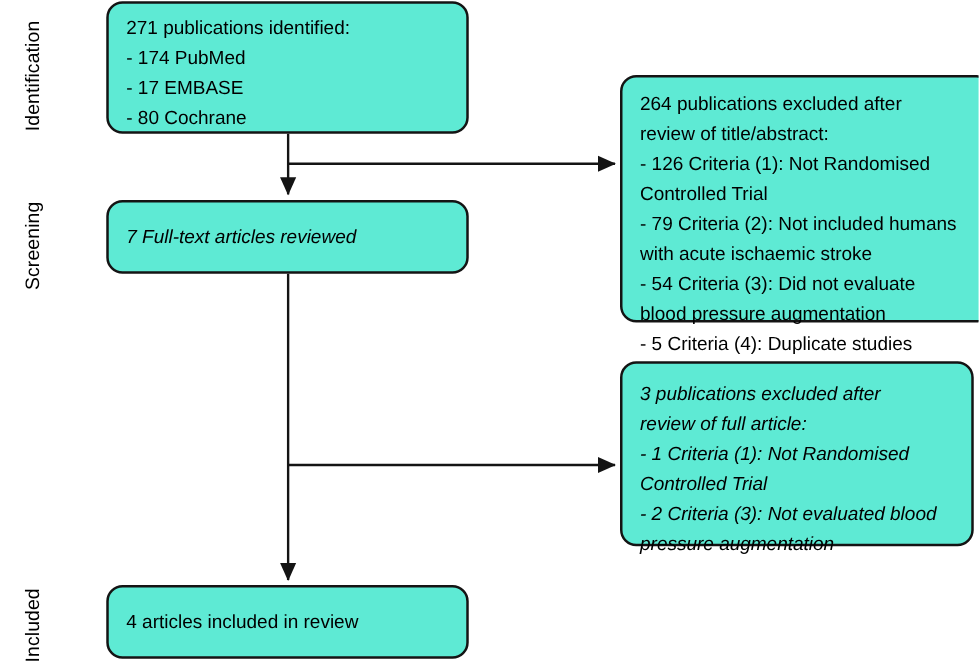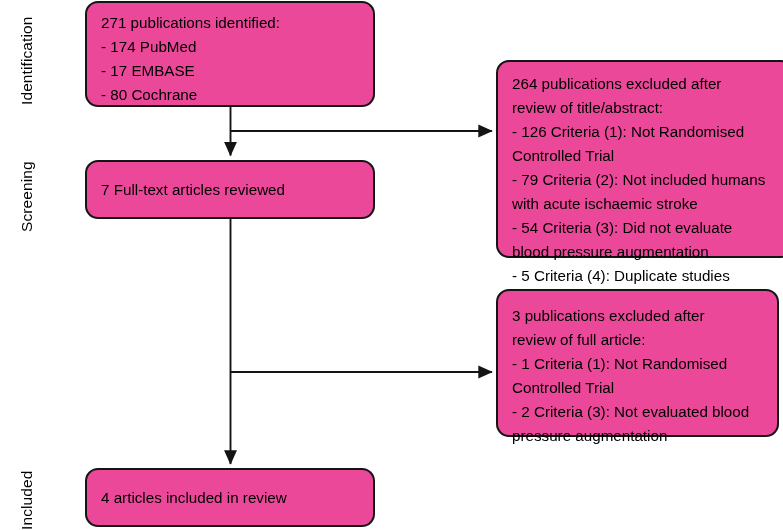--- a/index.html
+++ b/index.html
@@ -29,21 +29,21 @@
     font-weight: 400;
     letter-spacing: 0.1px;
     color: #000;
   }
   
   .node {
     position: absolute;
     box-sizing: border-box;
     border: 2.2px solid #141414;
     border-radius: 13px;
-    background: #ec4899;
+    background: #5eead4;
   }
   .node-text {
     position: absolute;
     left: 14px;
     right: 10px;
     font-size: 15.2px;
     line-height: 24px;
     color: #000;
     white-space: pre-line;
   }
@@ -91,42 +91,42 @@
 
   <div class="stage-label" style="top:530px; left:18px;">Included</div>
 
   <div class="node" style="left:85px; top:1px; width:290px; height:106px;">
     <div class="node-text top">271 publications identified:
 - 174 PubMed
 - 17 EMBASE
 - 80 Cochrane</div>
   </div>
 
-  <div class="node" style="left:85px; top:160px; width:290px; height:59px;">
+  <div class="node" style="left:85px; top:160px; width:290px; height:59px;font-style:italic;">
     <div class="node-text centered-v">7 Full-text articles reviewed</div>
   </div>
 
   <div class="node" style="left:85px; top:468px; width:290px; height:59px;">
     <div class="node-text centered-v">4 articles included in review</div>
   </div>
 
   <div class="node" style="left:496px; top:60px; width:298px; height:198px;">
     <div class="node-text top" style="top:10px;">264 publications excluded after
 review of title/abstract:
 - 126 Criteria (1): Not Randomised
 Controlled Trial
 - 79 Criteria (2): Not included humans
 with acute ischaemic stroke
 - 54 Criteria (3): Did not evaluate
 blood pressure augmentation
 - 5 Criteria (4): Duplicate studies</div>
   </div>
 
   <div class="node" style="left:496px; top:289px; width:283px; height:148px;">
-    <div class="node-text top" style="top:13px;">3 publications excluded after
+    <div class="node-text top" style="top:13px;font-style:italic;">3 publications excluded after
 review of full article:
 - 1 Criteria (1): Not Randomised
 Controlled Trial
 - 2 Criteria (3): Not evaluated blood
 pressure augmentation</div>
   </div>
 
 </div>
 
 </body></html>

